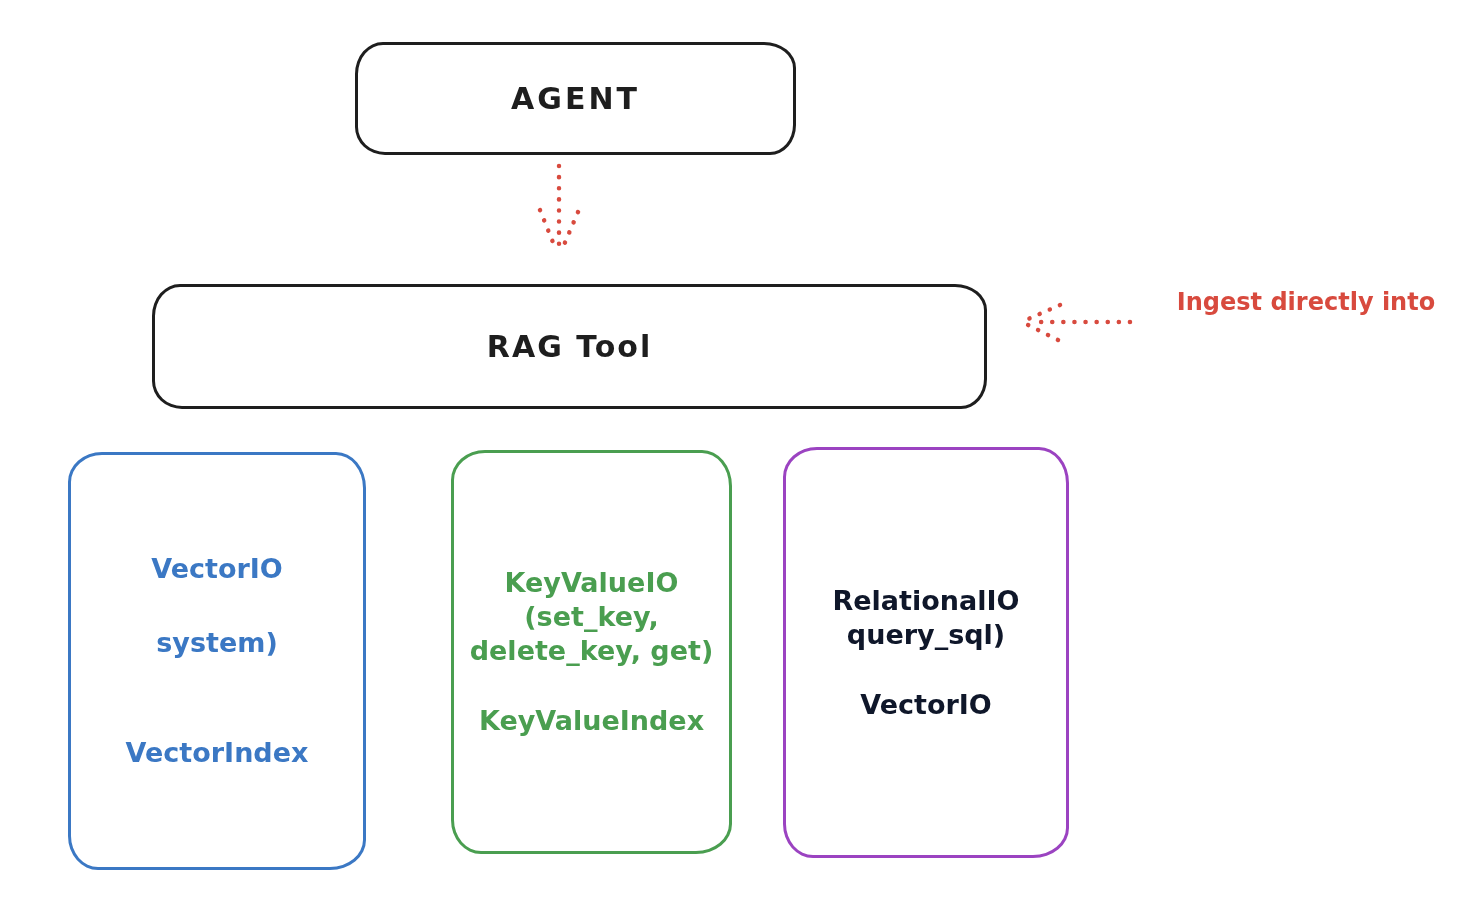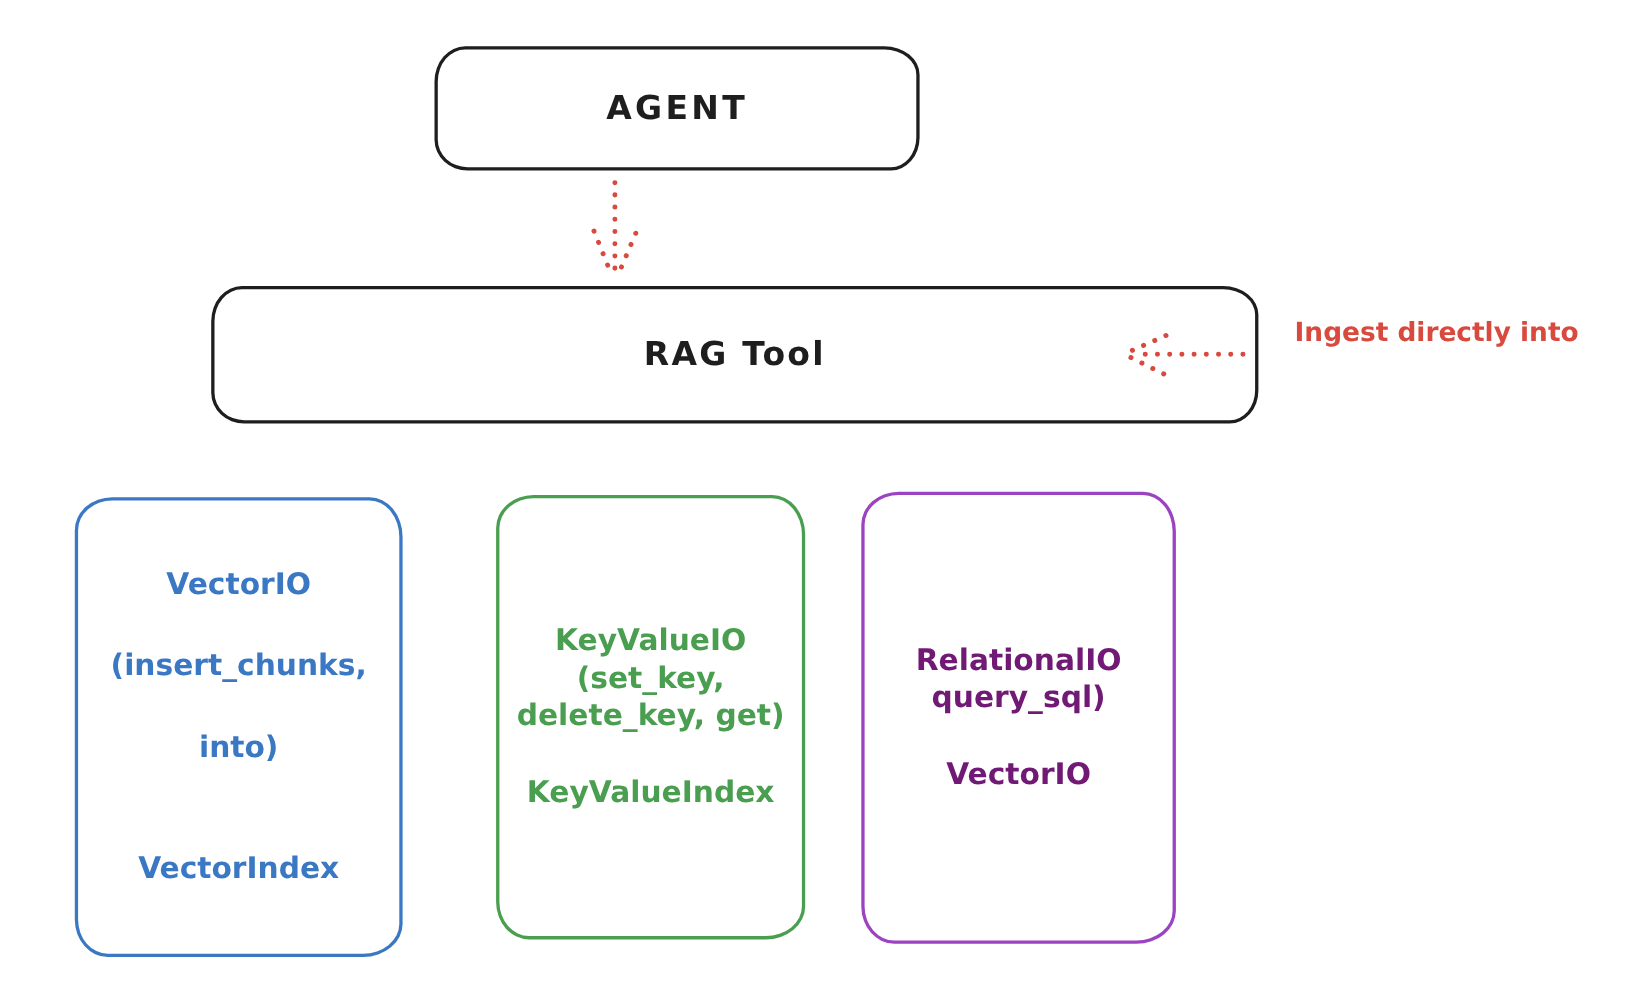--- a/index.html
+++ b/index.html
@@ -21,30 +21,29 @@
   
   .node {
     position: absolute;
     background: #ffffff;
     border: 3.5px solid #1e1e1e;
     border-radius: 28px 32px 26px 30px / 32px 26px 30px 28px;
     display: flex;
     align-items: center;
     justify-content: center;
     box-sizing: border-box;
-    margin-left: 40px;
   }
   .node-label {
     color: #1e1e1e;
     font-size: 30px;
     font-weight: bold;
     letter-spacing: 3px;
   }
   .agent-box   { left: 355px; top: 42px;  width: 441px; height: 113px; }
-  .rag-box     { left: 152px; top: 260px; width: 952px; height: 125px; }
+  .rag-box     { left: 152px; top: 284px; width: 835px; height: 125px; }
   .rag-box .node-label { letter-spacing: 2px; }
 
   
   .storage-box {
     position: absolute;
     background: #ffffff;
     border-width: 3.5px;
     border-style: solid;
     border-radius: 34px 30px 36px 30px / 30px 36px 30px 34px;
     box-sizing: border-box;
@@ -52,21 +51,21 @@
     flex-direction: column;
     align-items: center;
     justify-content: center;
     text-align: center;
     font-size: 27px;
     font-weight: 600;
     line-height: 34px;
   }
   .box-blue   { left: 68px;  top: 452px; width: 298px; height: 418px; border-color: #3b78c4; color: #3b78c4; gap: 40px; }
   .box-green  { left: 427px; top: 450px; width: 281px; height: 404px; border-color: #4a9e50; color: #4a9e50; margin-left: 24px; }
-  .box-purple { left: 783px; top: 447px; width: 286px; height: 411px; border-color: #9b43c1; color: #701a75; text-align: right; }
+  .box-purple { left: 783px; top: 447px; width: 286px; height: 411px; border-color: #9b43c1; color: #0f172a; text-align: right; }
   .index-label { margin-top: 36px; }
 
   
   .annotation {
     position: absolute;
     left: 1128px;
     top: 283px;
     width: 356px;
     text-align: center;
     color: #d84a3e;
@@ -108,22 +107,21 @@
     <line x1="48" y1="11" x2="14" y2="26"></line>
     <line x1="46" y1="46" x2="14" y2="30"></line>
   </svg>
 
   <div class="annotation">
     <div>Ingest directly into</div>
   </div>
 
   <div class="storage-box box-blue">
     <div>VectorIO</div>
-    <div>(insert_chunks,</div>
-    <div>into)</div>
+    <div>system)</div>
     <div class="index-label">VectorIndex</div>
   </div>
 
   <div class="storage-box box-green">
     <div>KeyValueIO</div>
     <div>(set_key,</div>
     <div>delete_key, get)</div>
     <div class="index-label">KeyValueIndex</div>
   </div>
 

